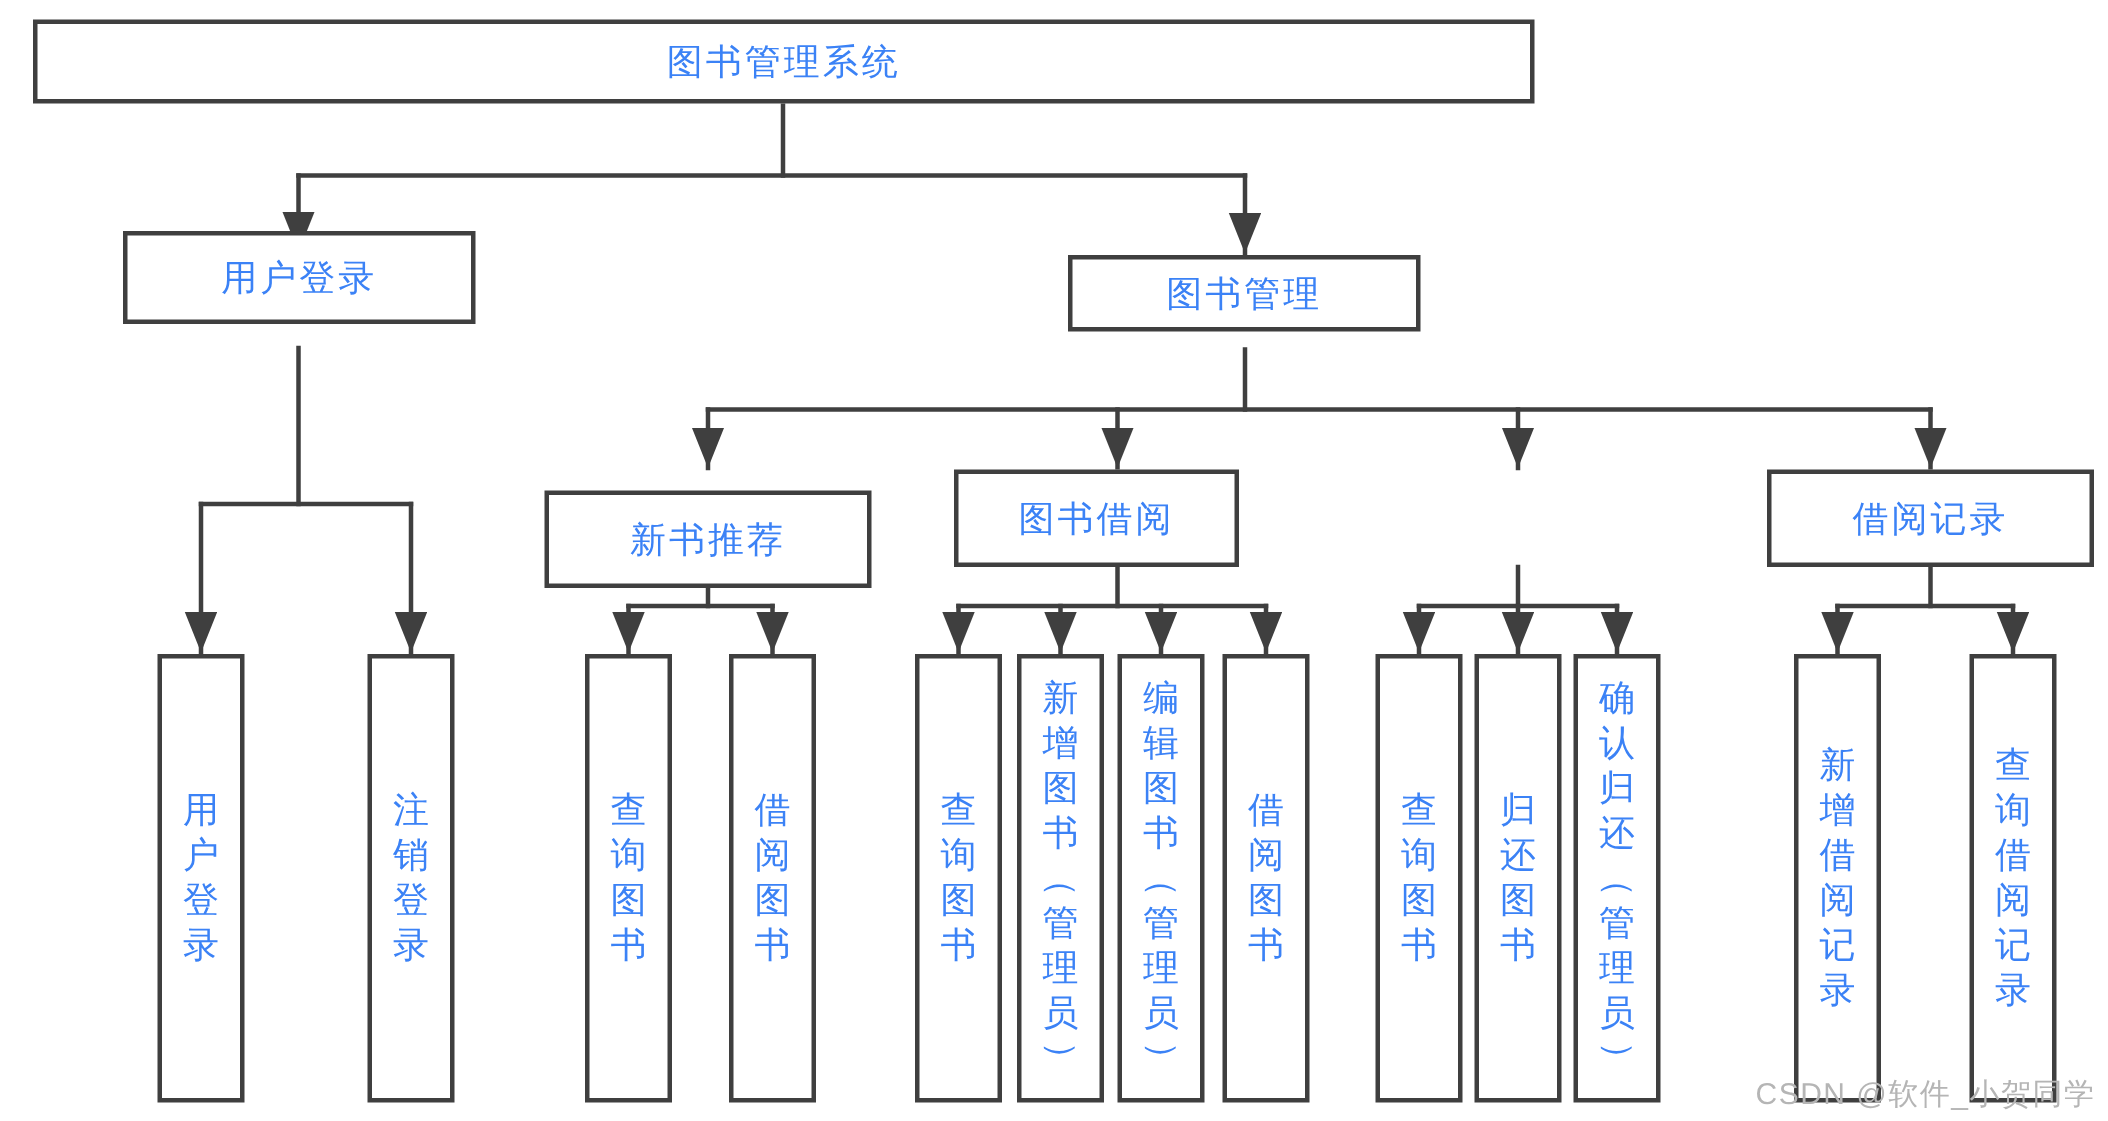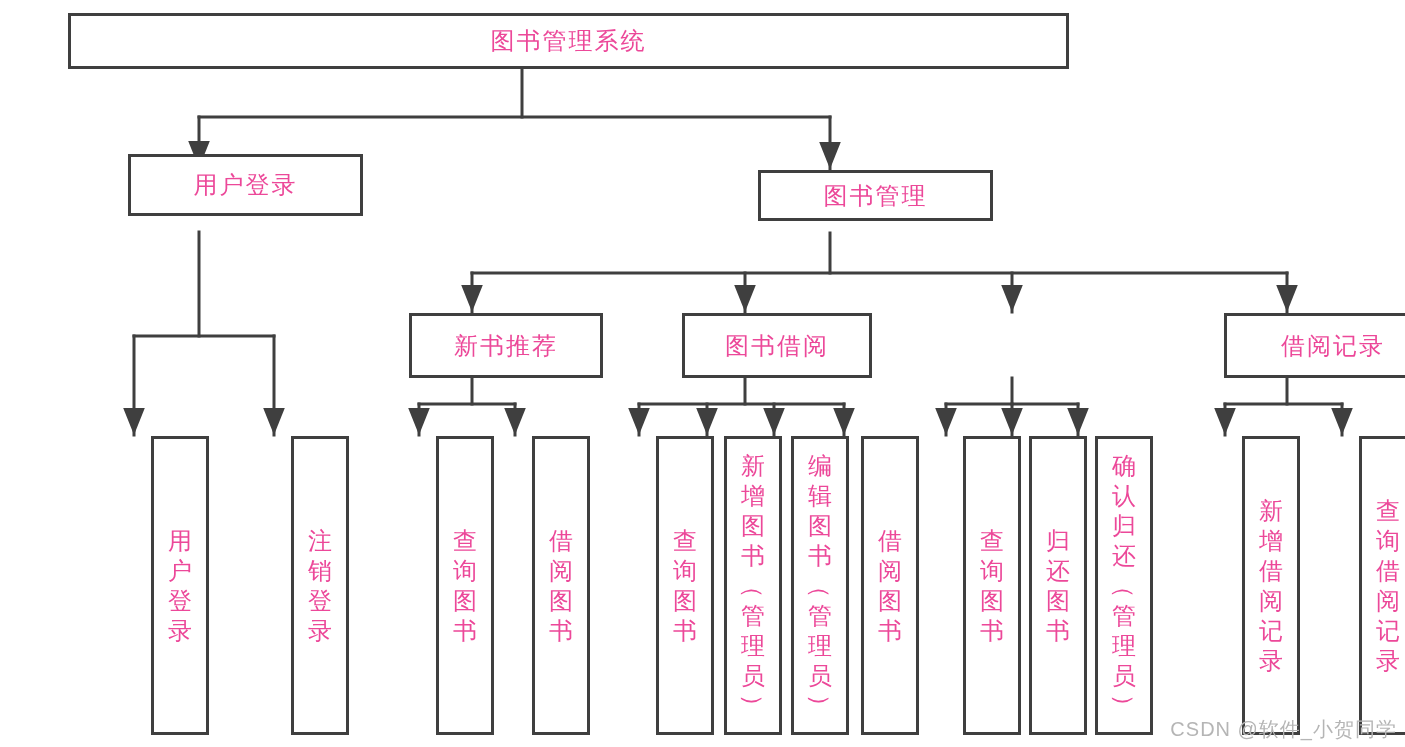--- a/index.html
+++ b/index.html
@@ -18,25 +18,24 @@
   #connectors {
     position: absolute;
     left: 0; top: 0;
     width: 1405px; height: 747px;
   }
   .node {
     position: absolute;
     box-sizing: border-box;
     border: 3px solid #3f3f3f;
     background: #ffffff;
-    color: #ec4899;
+    color: #3b82f6;
     display: flex;
     align-items: center;
     justify-content: center;
-    margin-left: 46px;
   }
   .node.h {
     font-size: 24px;
     letter-spacing: 2px;
     white-space: nowrap;
   }
   .node.v {
     flex-direction: column;
     font-size: 24px;
   }
@@ -127,21 +126,21 @@
         <path d="M1342,404 V435" marker-end="url(#arrow)"></path>
       </g>
     </g>
   </svg>
 
   <div class="node h" style="left:22px; top:13px; width:1001px; height:56px;">图书管理系统</div>
 
   <div class="node h" style="left:82px; top:154px; width:235px; height:62px;">用户登录</div>
   <div class="node h" style="left:712px; top:170px; width:235px; height:51px;">图书管理</div>
 
-  <div class="node h" style="left:363px; top:313px; width:194px; height:65px;">新书推荐</div>
+  <div class="node h" style="left:363px; top:327px; width:218px; height:65px;">新书推荐</div>
   <div class="node h" style="left:636px; top:313px; width:190px; height:65px;">图书借阅</div>
   <div class="node h" style="left:1178px; top:313px; width:218px; height:65px;">借阅记录</div>
 
   <div class="node v" style="left:105px; top:436px; width:58px; height:299px;">
       <span>用</span>
       <span>户</span>
       <span>登</span>
       <span>录</span>
     </div>
   <div class="node v" style="left:245px; top:436px; width:58px; height:299px;">

